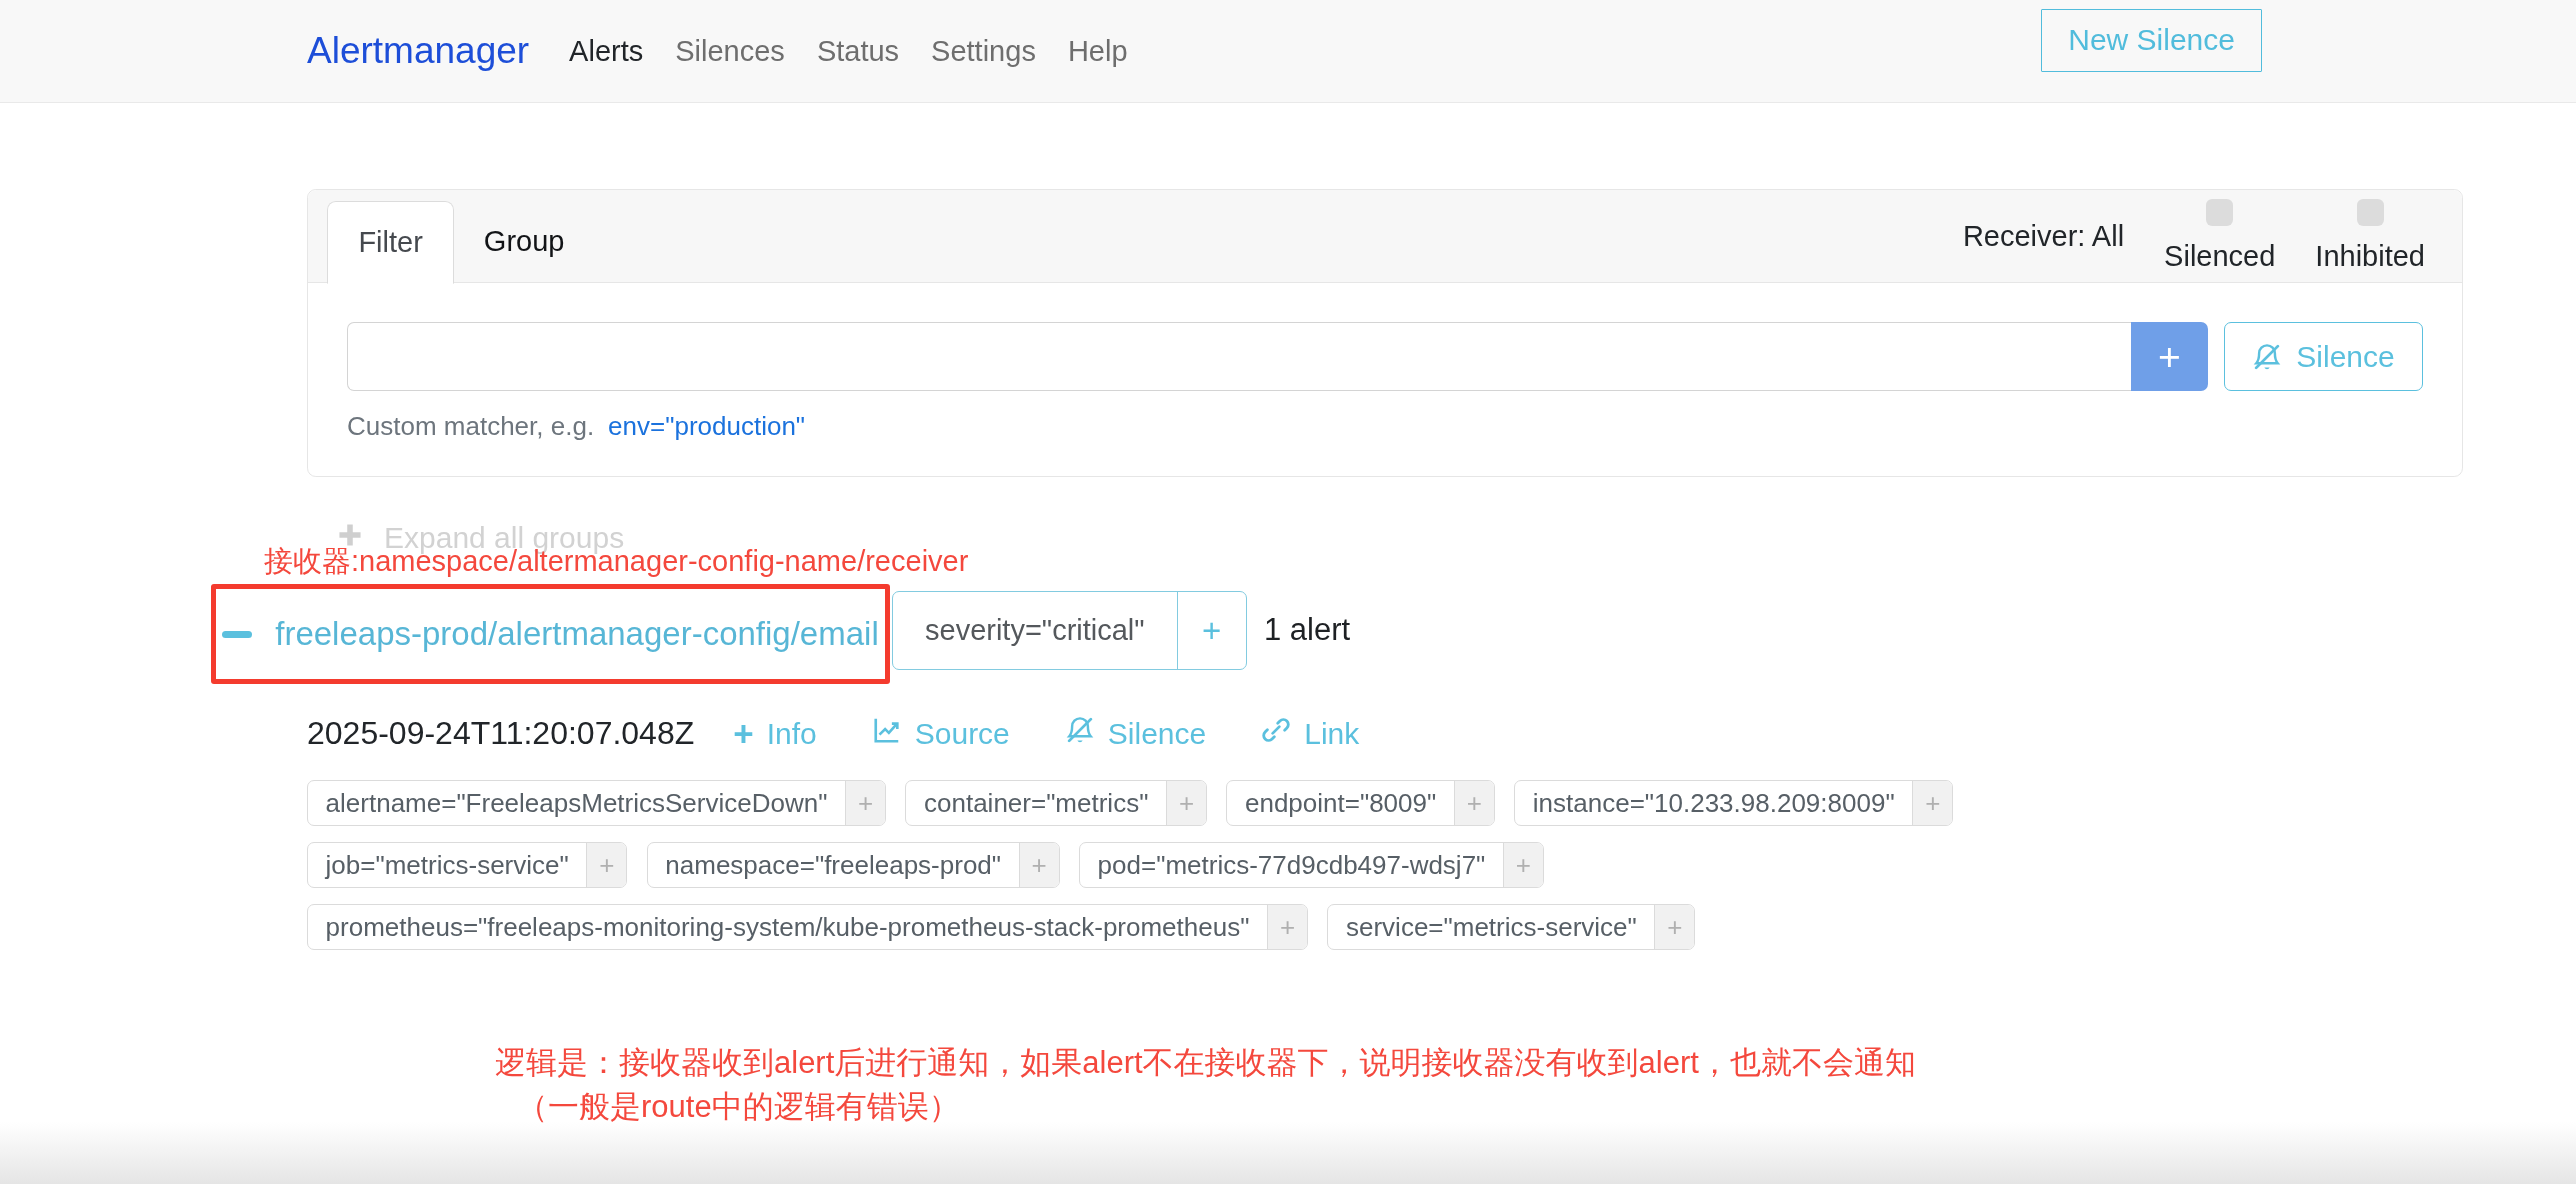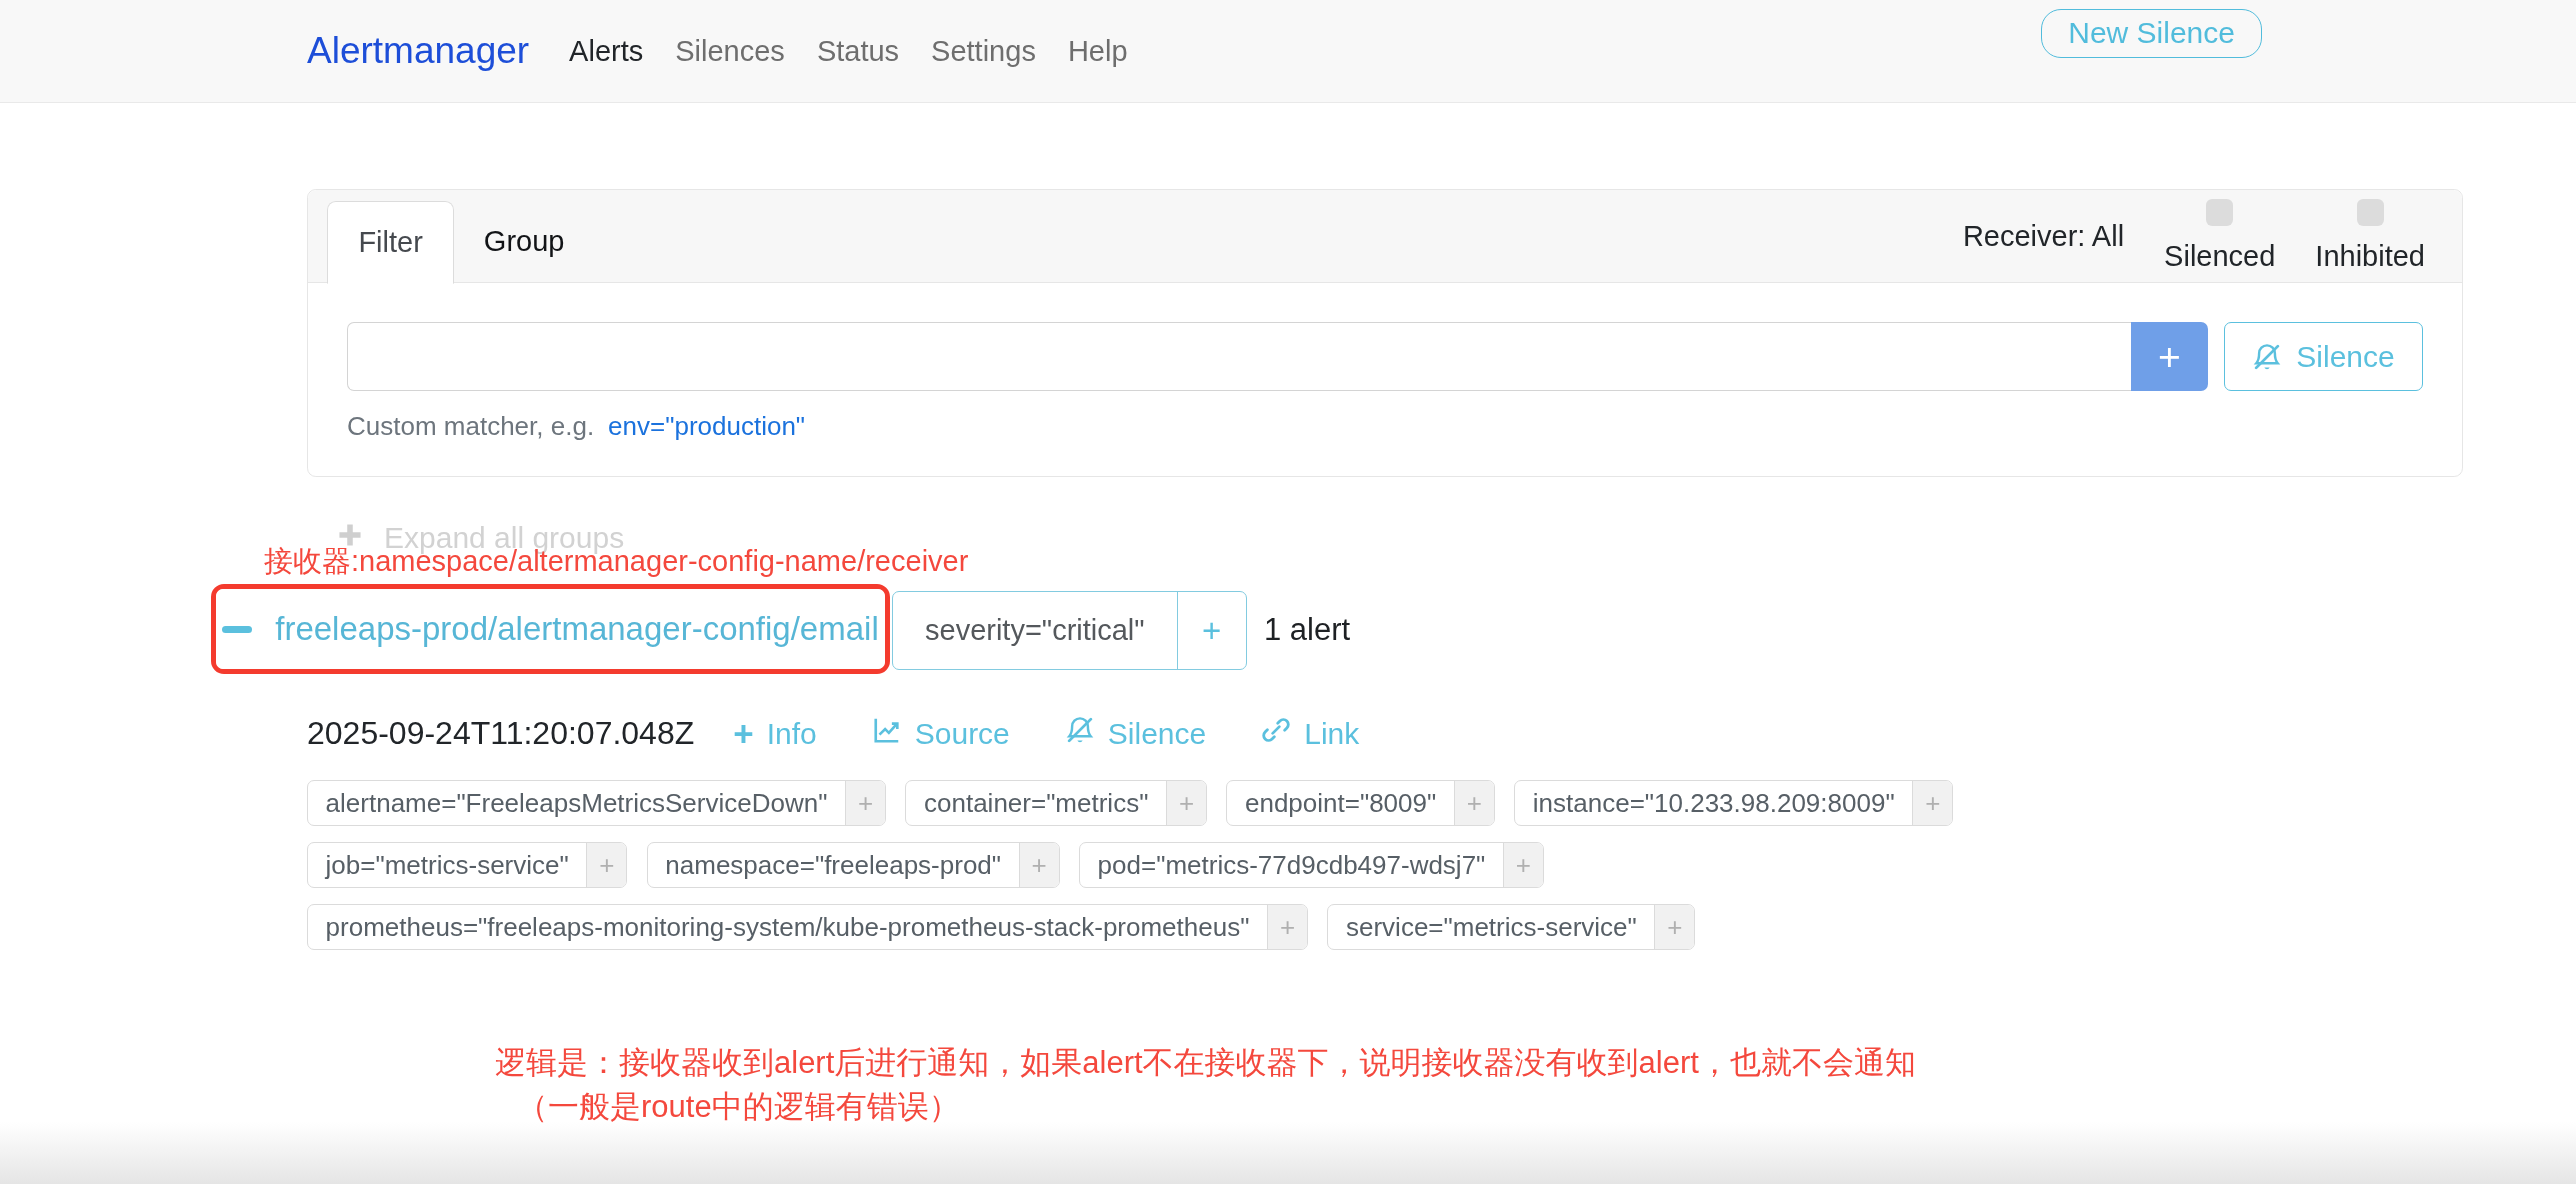--- a/index.html
+++ b/index.html
@@ -7,22 +7,22 @@
     font-family:"Liberation Sans","DejaVu Sans",sans-serif; }
   #screen { position:relative; width:2576px; height:1184px; overflow:hidden; background:#fff; }
 
   
   .navbar { position:absolute; top:0; left:0; right:0; height:103px; background:#f8f8f8;
     border-bottom:1.8px solid #e9e9e9; display:flex; align-items:center; padding-left:307px; }
   .brand { font-size:37px; font-weight:500; color:#1d4ed8; margin-right:40px; text-decoration:none; cursor:pointer; }
   .nav { display:flex; gap:32px; align-items:center; }
   .nav-link { font-size:29px; color:#6e6e6e; text-decoration:none; cursor:pointer; }
   .nav-link.active { color:#212529; }
-  .btn-new-silence { position:absolute; right:314px; top:8.8px; height:49px; padding:0 26px;
-    font-size:30px; color:#51bcdc; border:1.8px solid #51bcdc; background:transparent; border-radius:20px; cursor:pointer; }
+  .btn-new-silence { position:absolute; right:314px; top:8.8px; height:63px; padding:0 26px;
+    font-size:30px; color:#51bcdc; border:1.8px solid #51bcdc; background:transparent; border-radius:1px; cursor:pointer; }
 
   
   .card { position:absolute; left:307px; top:189px; width:2156px; height:288px;
     border:1.8px solid #e6e6e6; border-radius:8.8px; background:#fff; }
   .card-header { position:relative; height:93px; background:#f7f7f7; border-bottom:1.8px solid #e6e6e6;
     border-radius:8.8px 8.8px 0 0; display:flex; justify-content:flex-end; align-items:center;
     gap:40px; padding-right:37px; }
   .tabs { position:absolute; left:19.4px; bottom:-1.8px; display:flex; }
   .tab { height:83px; line-height:81px; padding:0 30px; font-size:29px; color:#121417; cursor:pointer; }
   .tab.active { background:#fff; border:1.8px solid #dcdcdc; border-bottom:1.8px solid #fff;
@@ -46,22 +46,22 @@
   
   .expand-bar { position:absolute; left:337px; top:521px; display:flex; align-items:center; gap:21px;
     color:#d2d2d2; font-size:30px; background:none; border:none; cursor:pointer; }
   .note { position:absolute; white-space:nowrap; color:#f4483d; font-weight:500; }
   .note-receiver { left:264px; top:542px; font-size:29px; }
   .note-success  { left:495px; top:962px; font-size:31px; }
   .note-logic1   { left:495px; top:1042px; font-size:31px; }
   .note-logic2   { left:517px; top:1086px; font-size:31px; }
 
   
-  .highlight-box { position:absolute; left:211px; top:584px; width:679px; height:90px;
-    border:5.3px solid #f43b2e; border-radius:13px; display:flex; background:#fff; }
+  .highlight-box { position:absolute; left:211px; top:584px; width:679px; height:100px;
+    border:5.3px solid #f43b2e; border-radius:3px; display:flex; background:#fff; }
   .receiver-group-btn { flex:1; display:flex; align-items:center; justify-content:center; gap:23px;
     background:#fff; border:none; color:#57b6d6; font-size:33px; border-radius:7px; cursor:pointer; }
   .minus-dash { width:30px; height:7px; background:#5bc0de; border-radius:3.5px; display:inline-block; }
   .severity-group { position:absolute; left:892px; top:591px; height:79px; display:flex; align-items:stretch;
     border:1.8px solid #82cbe0; border-radius:7px; background:#fff; cursor:pointer; }
   .sev-label { display:flex; align-items:center; padding:0 32px; font-size:29px; color:#54585c; }
   .sev-plus { display:flex; align-items:center; justify-content:center; width:69px;
     border-left:1.8px solid #82cbe0; color:#5bc0de; font-size:33px; cursor:pointer; }
   .alert-count { position:absolute; left:1264px; top:609px; font-size:31px; color:#1e2124; line-height:42px; }
 

